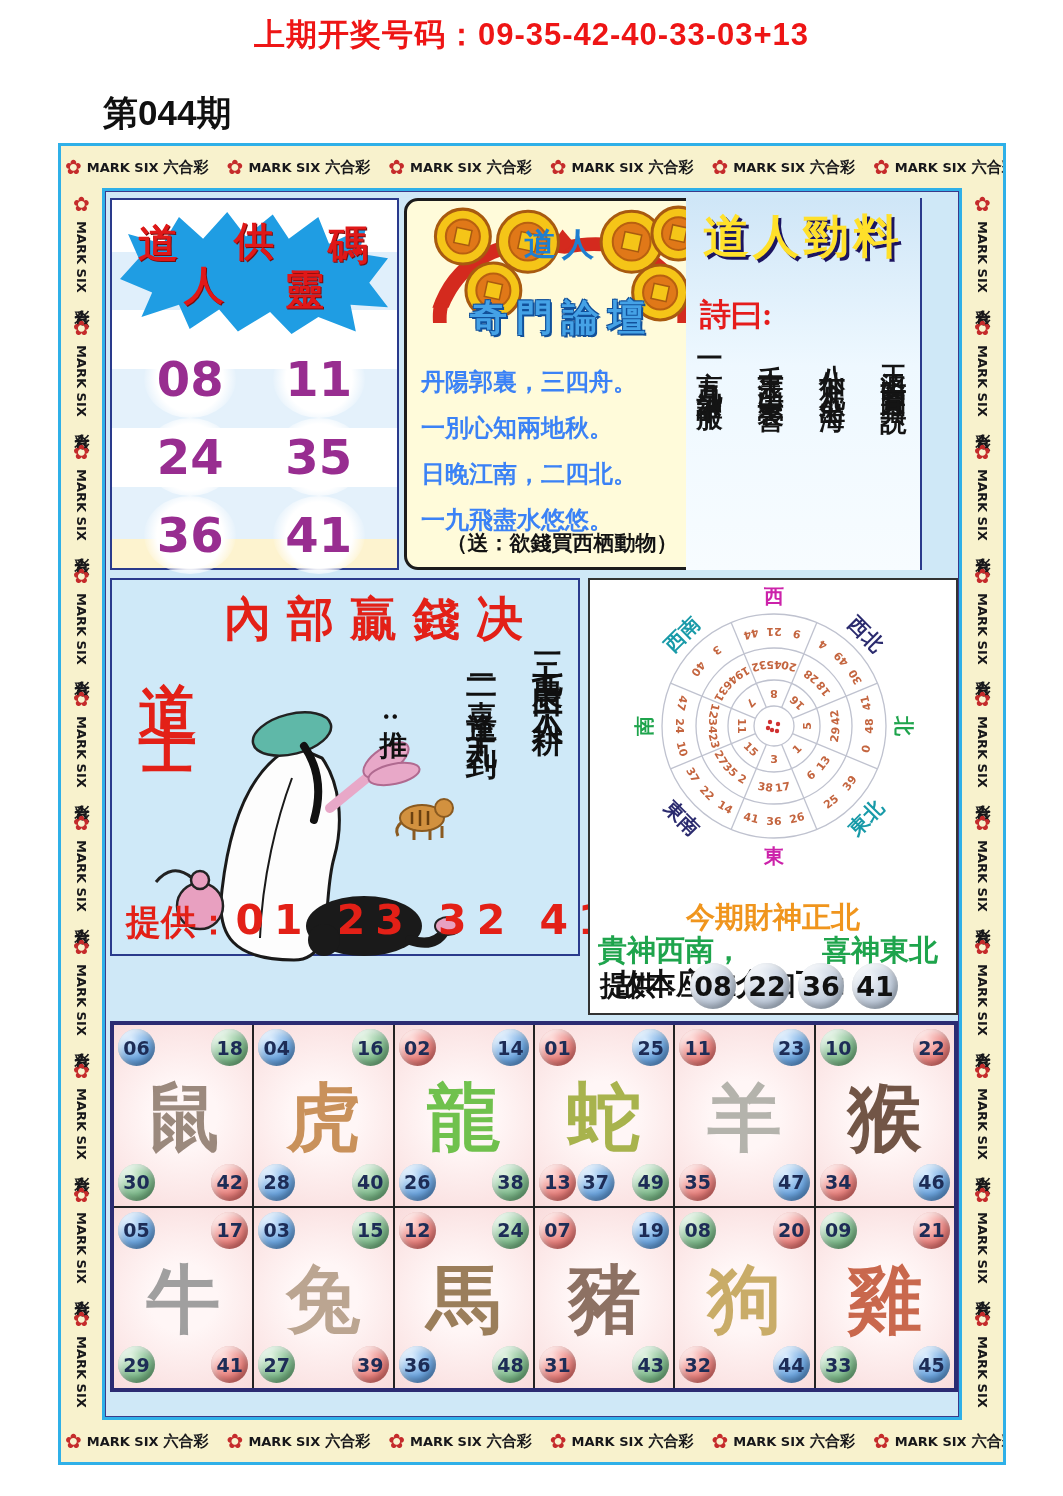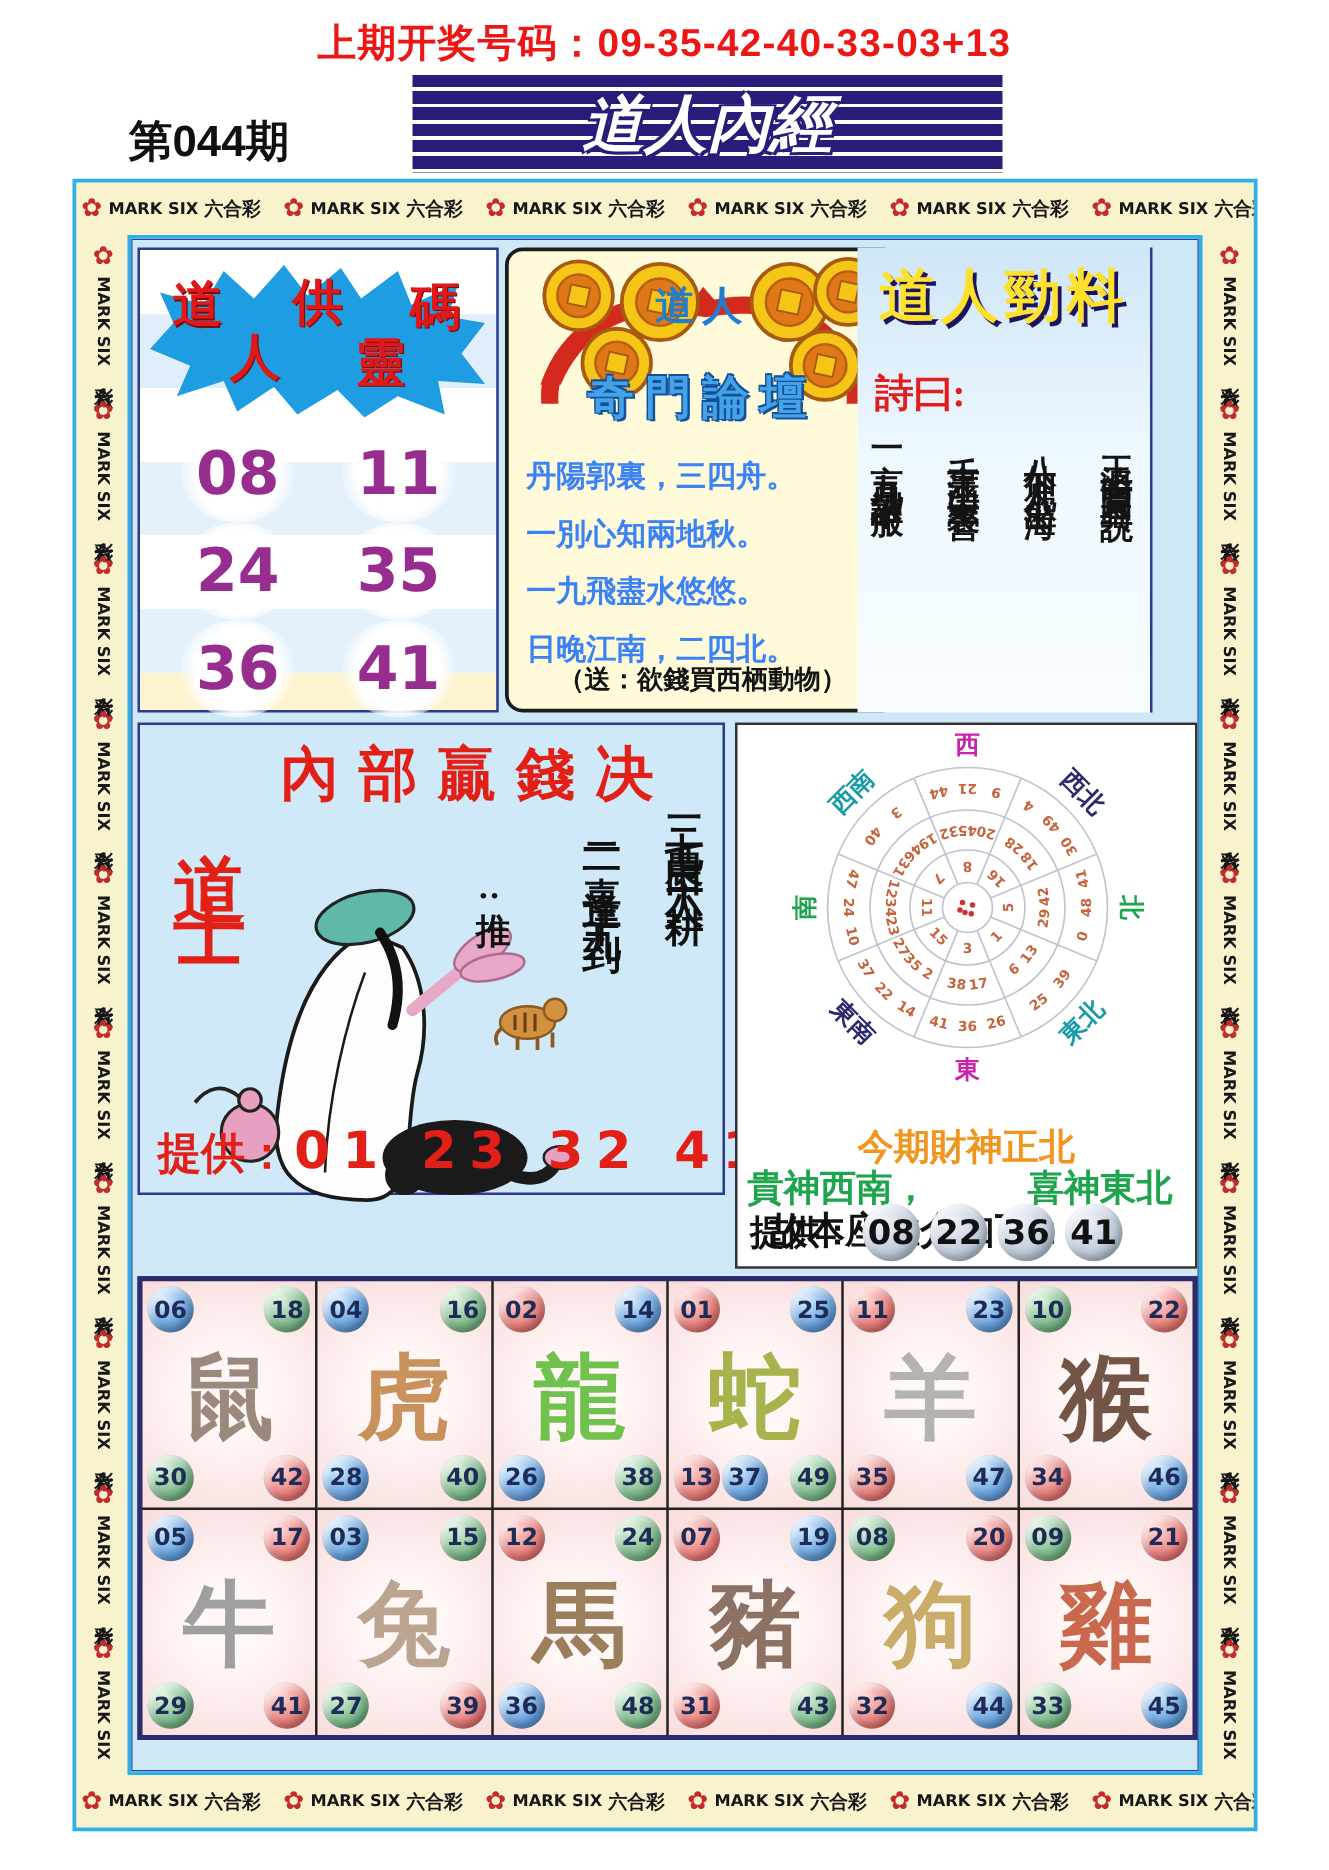--- a/index.html
+++ b/index.html
@@ -116,23 +116,20 @@
   .ball.br{position:absolute;right:4px;bottom:5px;}
   .ball.bm{position:absolute;left:44%;transform:translateX(-50%);bottom:5px;}
 </style>
 </head>
 <body>
 
 <div id="page">
 
   <div class="prev-draw">上期开奖号码：09-35-42-40-33-03+13</div>
   <div class="issue">第044期</div>
-  <div class="banner">
-    <span>道人內經</span>
-  </div>
 
   <div class="frame">
     <div class="strip strip-top">
         <span class="bp">
           <span class="bp-f">✿</span>
           <span class="bp-t">MARK SIX</span>
           <span class="bp-c">六合彩</span>
         </span>
         <span class="bp">
           <span class="bp-f">✿</span>
@@ -353,22 +350,22 @@
             <circle cx="234" cy="90" r="16.74" fill="#e07818" stroke="#b86010" stroke-width="2"></circle>
             <rect x="226.44" y="82.44" width="15.120000000000001" height="15.120000000000001" fill="#f5c518" stroke="#a85a10" stroke-width="1.5" transform="rotate(12 234 90)"></rect>
           </g>
         </g>
     </svg>
     <div class="forum-t1">道人</div>
     <div class="forum-t2">奇門論壇</div>
     <div class="forum-poem">
         <div class="poem-line">丹陽郭裏，三四舟。</div>
         <div class="poem-line">一別心知兩地秋。</div>
+        <div class="poem-line">日晚江南，二四北。</div>
         <div class="poem-line">一九飛盡水悠悠。</div>
-        <div class="poem-line">日晚江南，二四北。</div>
       </div>
     <div class="forum-note">（送：欲錢買西栖動物）</div>
   </div>
 
   <div class="panel p-jinliao">
     <div class="jl-title">道人勁料</div>
     <div class="jl-shiyue">詩曰:</div>
     <div class="jl-verse">
         <div class="vcol">王婆叫賣圓其説</div>
         <div class="vcol">八仙下凡欲出海</div>

